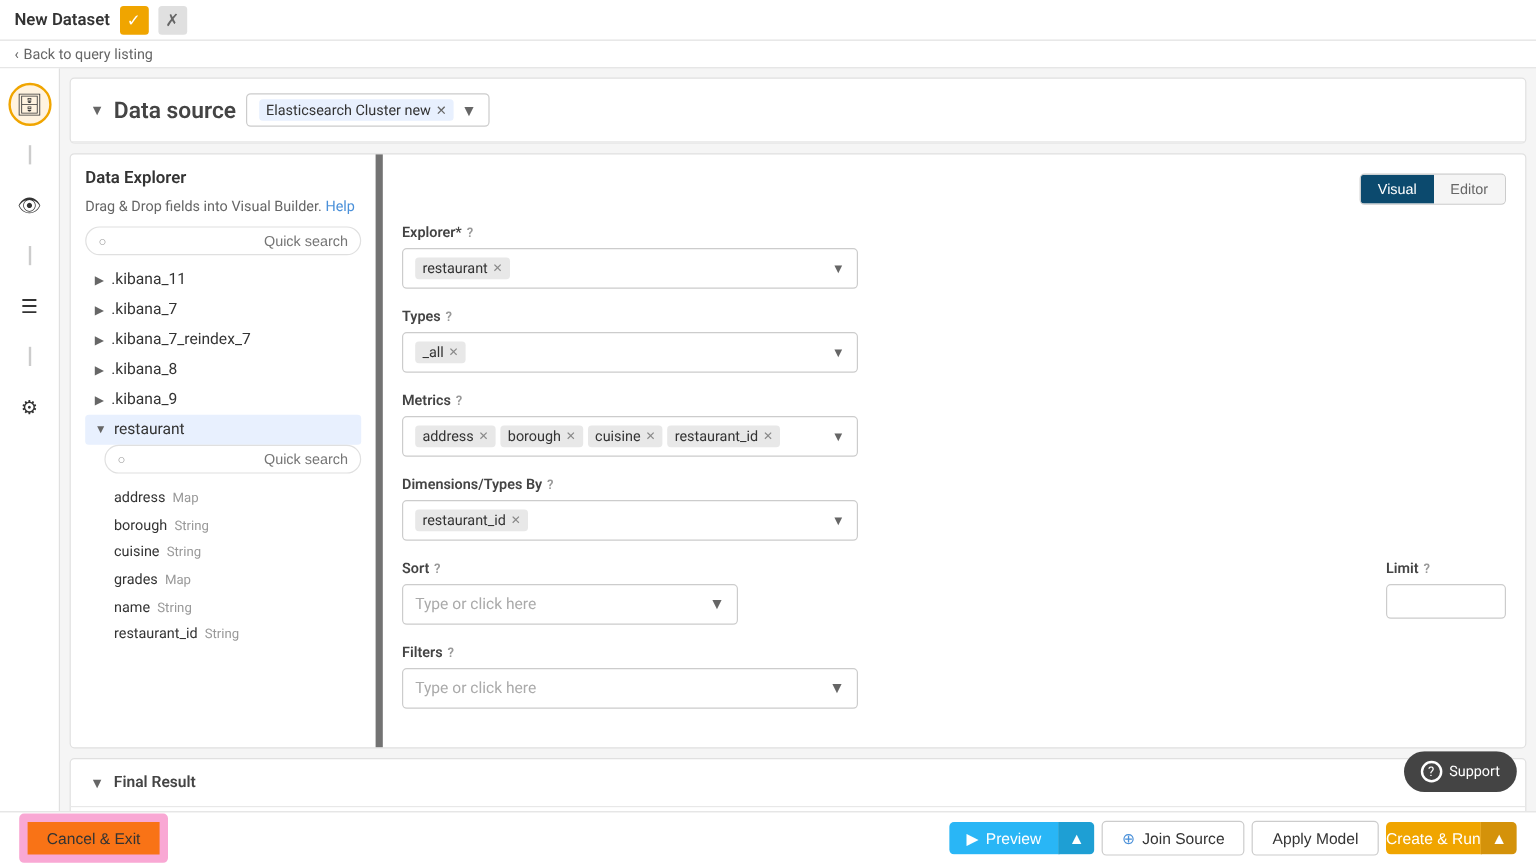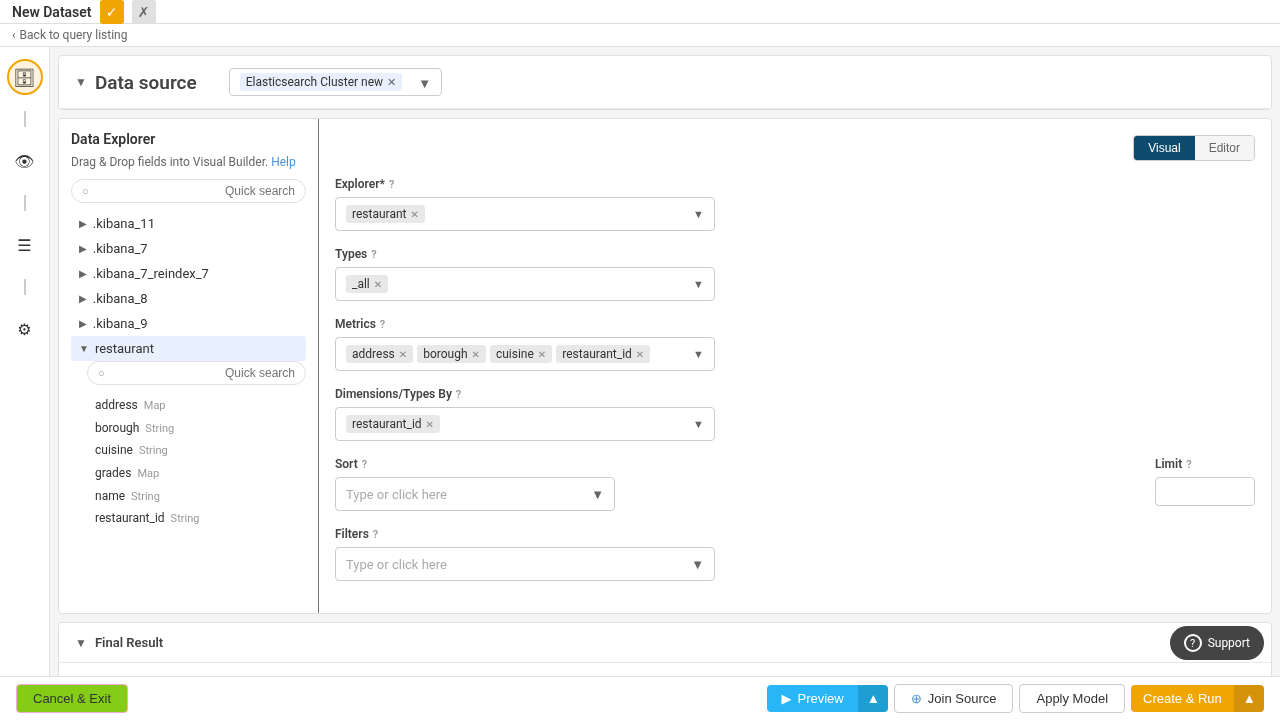--- a/index.html
+++ b/index.html
@@ -1,19 +1,19 @@
 <!DOCTYPE html>
 <html><head>
   <meta charset="utf-8">
   <style>
     * { box-sizing: border-box; margin: 0; padding: 0; }
     body { font-family: -apple-system, BlinkMacSystemFont, 'Segoe UI', Roboto, sans-serif; font-size: 13px; background: #f5f5f5; color: #333; height: 720px; width: 1280px; overflow: hidden; }
 
     
-    .top-bar { display: flex; align-items: center; background: #fff; border-bottom: 1px solid #ddd; padding: 0 12px; height: 24px; gap: 8px; }
+    .top-bar { display: flex; align-items: center; background: #fff; border-bottom: 1px solid #ddd; padding: 0 12px; height: 34px; gap: 8px; }
     .top-bar-btn { width: 24px; height: 24px; border: none; border-radius: 3px; cursor: pointer; display: flex; align-items: center; justify-content: center; font-size: 14px; }
     .top-bar-btn.confirm { background: #f0a500; color: #fff; }
     .top-bar-btn.cancel { background: #e0e0e0; color: #666; }
     .back-link { font-size: 12px; color: #666; cursor: pointer; display: flex; align-items: center; gap: 4px; padding: 4px 12px; background: #fff; border-bottom: 1px solid #e0e0e0; }
 
     
     .main-layout { display: flex; height: calc(720px - 36px - 26px); }
 
     
     .icon-sidebar { width: 50px; background: #fff; border-right: 1px solid #e0e0e0; display: flex; flex-direction: column; align-items: center; padding-top: 12px; gap: 16px; }
@@ -23,27 +23,27 @@
 
     
     .content-area { flex: 1; overflow-y: auto; padding: 0; }
 
     
     .section { background: #fff; margin: 8px; border-radius: 4px; border: 1px solid #e0e0e0; }
     .section-header { display: flex; align-items: center; padding: 12px 16px; border-bottom: 1px solid #e8e8e8; gap: 8px; }
     .collapse-btn { cursor: pointer; color: #666; font-size: 12px; }
 
     
-    .datasource-select { display: inline-flex; align-items: flex-end; border: 1px solid #ccc; border-radius: 4px; padding: 4px 10px; background: #fff; gap: 16px; min-width: 200px; cursor: pointer; margin-left: 24px; }
+    .datasource-select { display: inline-flex; align-items: flex-end; border: 1px solid #ccc; border-radius: 4px; padding: 4px 10px; background: #fff; gap: 6px; min-width: 200px; cursor: pointer; }
     .datasource-tag { background: #e8f0fe; border-radius: 3px; padding: 2px 6px; font-size: 12px; display: flex; align-items: center; gap: 4px; }
     .tag-close { color: #666; cursor: pointer; font-size: 11px; }
 
     
     .data-explorer-body { display: flex; gap: 0; }
-    .left-panel { width: 260px; border-right: 1px solid #737373; padding: 12px; flex-shrink: 0; }
+    .left-panel { width: 260px; border-right: 6px solid #737373; padding: 12px; flex-shrink: 0; }
     .right-panel { flex: 1; padding: 16px; }
 
     .panel-title { font-weight: 600; font-size: 14px; margin-bottom: 8px; }
     .drag-hint { font-size: 12px; color: #666; margin-bottom: 10px; }
     .drag-hint a { color: #4a90d9; cursor: pointer; text-decoration: none; }
 
     .search-box { display: flex; align-items: center; border: 1px solid #e0e0e0; border-radius: 12px; padding: 4px 10px; gap: 6px; margin-bottom: 8px; background: #fff; }
     .search-box input { border: none; outline: none; font-size: 12px; width: 100%; color: #999; text-align: right; }
     .search-icon { color: #999; font-size: 11px; }
 
@@ -82,30 +82,30 @@
 
     
     .final-result-section { background: #fff; margin: 8px; border-radius: 4px; border: 1px solid #e0e0e0; min-height: 60px; }
 
     
     .bottom-bar { position: fixed; bottom: 0; left: 0; right: 0; height: 44px; background: #fff; border-top: 1px solid #e0e0e0; display: flex; align-items: center; padding: 0 16px; justify-content: space-between; z-index: 100; }
     .bottom-left { display: flex; gap: 8px; }
     .bottom-right { display: flex; gap: 6px; align-items: center; }
 
     .btn { padding: 6px 16px; border-radius: 4px; border: none; cursor: pointer; font-size: 13px; font-weight: 500; }
-    .btn-cancel { background: #84cc16; border: 1px solid #f9a8d4; color: #333; }
+    .btn-cancel { background: #f97316; border: 7px solid #f9a8d4; color: #333; }
     .btn-join { background: #fff; border: 1px solid #ccc; color: #333; display: flex; align-items: center; gap: 6px; }
     .btn-apply { background: #fff; border: 1px solid #ccc; color: #333; }
 
     .preview-group { display: flex; border-radius: 4px; overflow: hidden; }
     .preview-main { background: #29b6f6; color: #fff; border: none; padding: 6px 14px; cursor: pointer; font-size: 13px; font-weight: 500; display: flex; align-items: center; gap: 6px; }
     .preview-caret { background: #1e9fd4; color: #fff; border: none; padding: 6px 8px; cursor: pointer; border-left: 1px solid #1e9fd4; }
 
     .create-group { display: flex; border-radius: 4px; overflow: hidden; }
-    .create-main { background: #f0a500; color: #fff; border: none; padding: 6px 12px; cursor: pointer; font-size: 13px; font-weight: 500; }
+    .create-main { background: #f0a500; color: #fff; border: none; padding: 6px 0; cursor: pointer; font-size: 13px; font-weight: 500; }
     .create-caret { background: #d4920a; color: #fff; border: none; padding: 6px 8px; cursor: pointer; border-left: 1px solid #d4920a; }
 
     .support-btn { position: fixed; bottom: 60px; right: 16px; background: #444; color: #fff; border-radius: 20px; padding: 8px 14px; font-size: 12px; display: flex; align-items: center; gap: 6px; cursor: pointer; }
   </style>
 </head>
 <body>
 
 <div class="top-bar">
   <span style="font-weight:600;font-size:14px;color:#333;">New Dataset</span>
   <button class="top-bar-btn confirm">✓</button>

